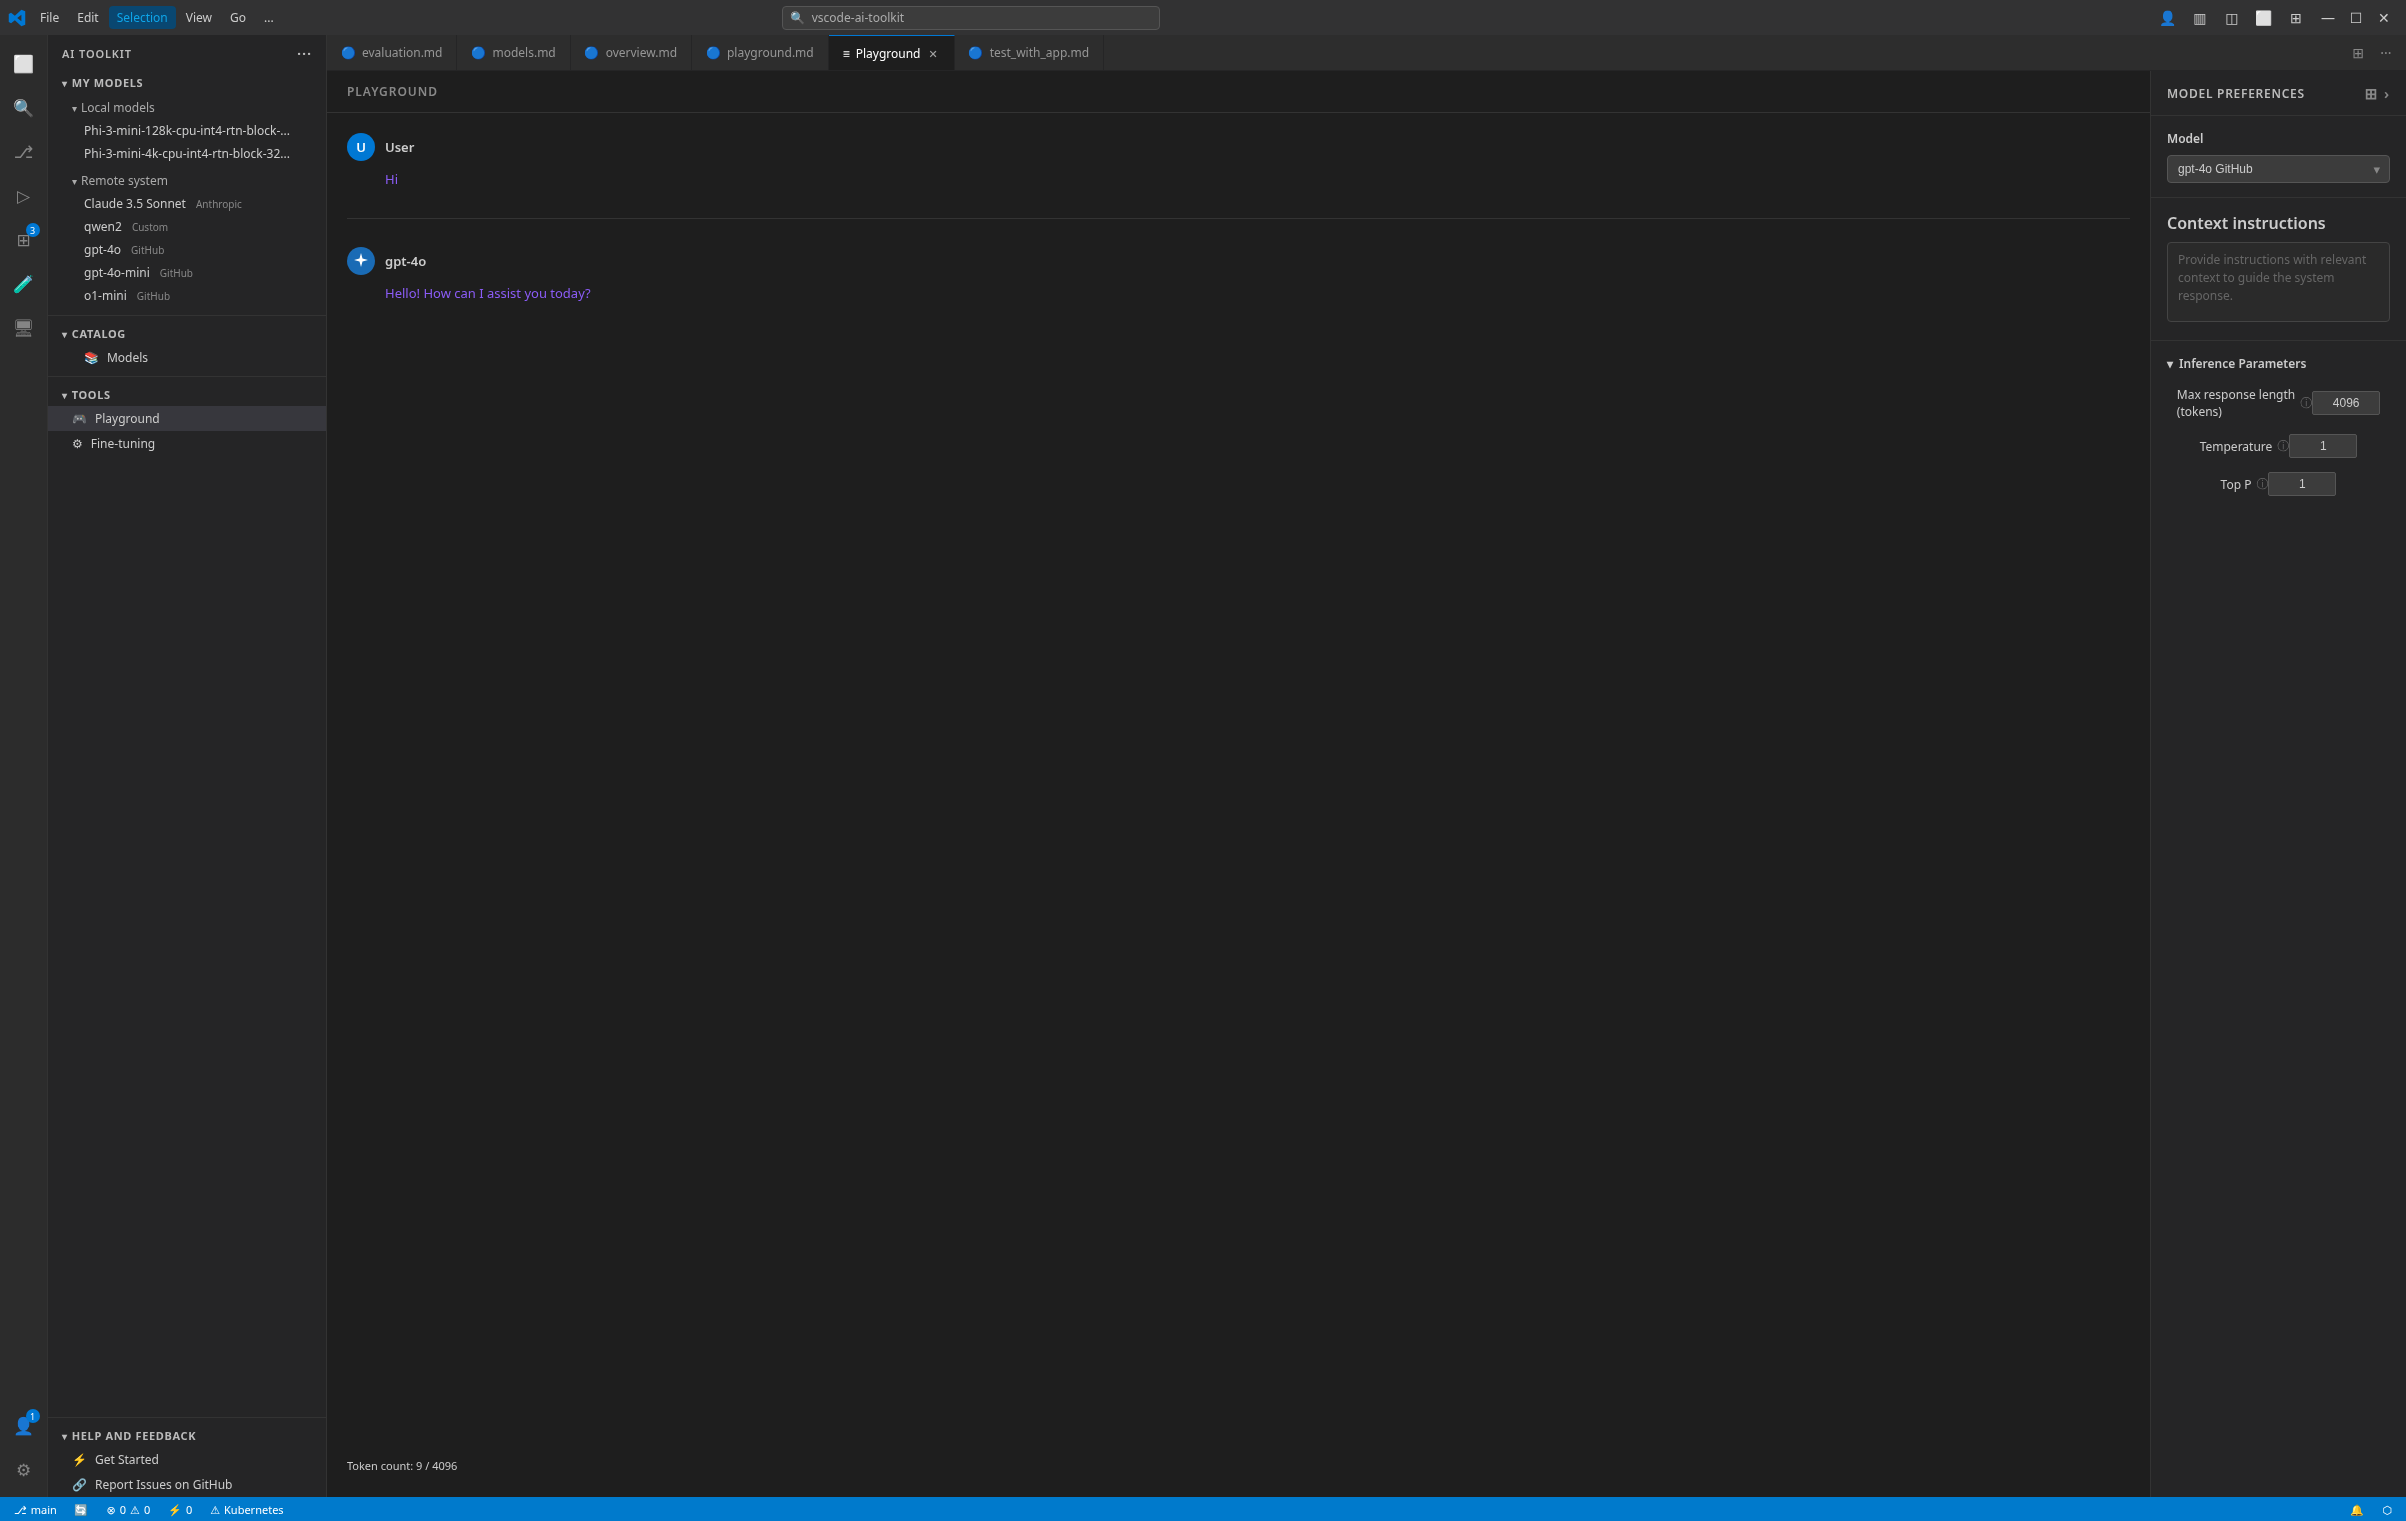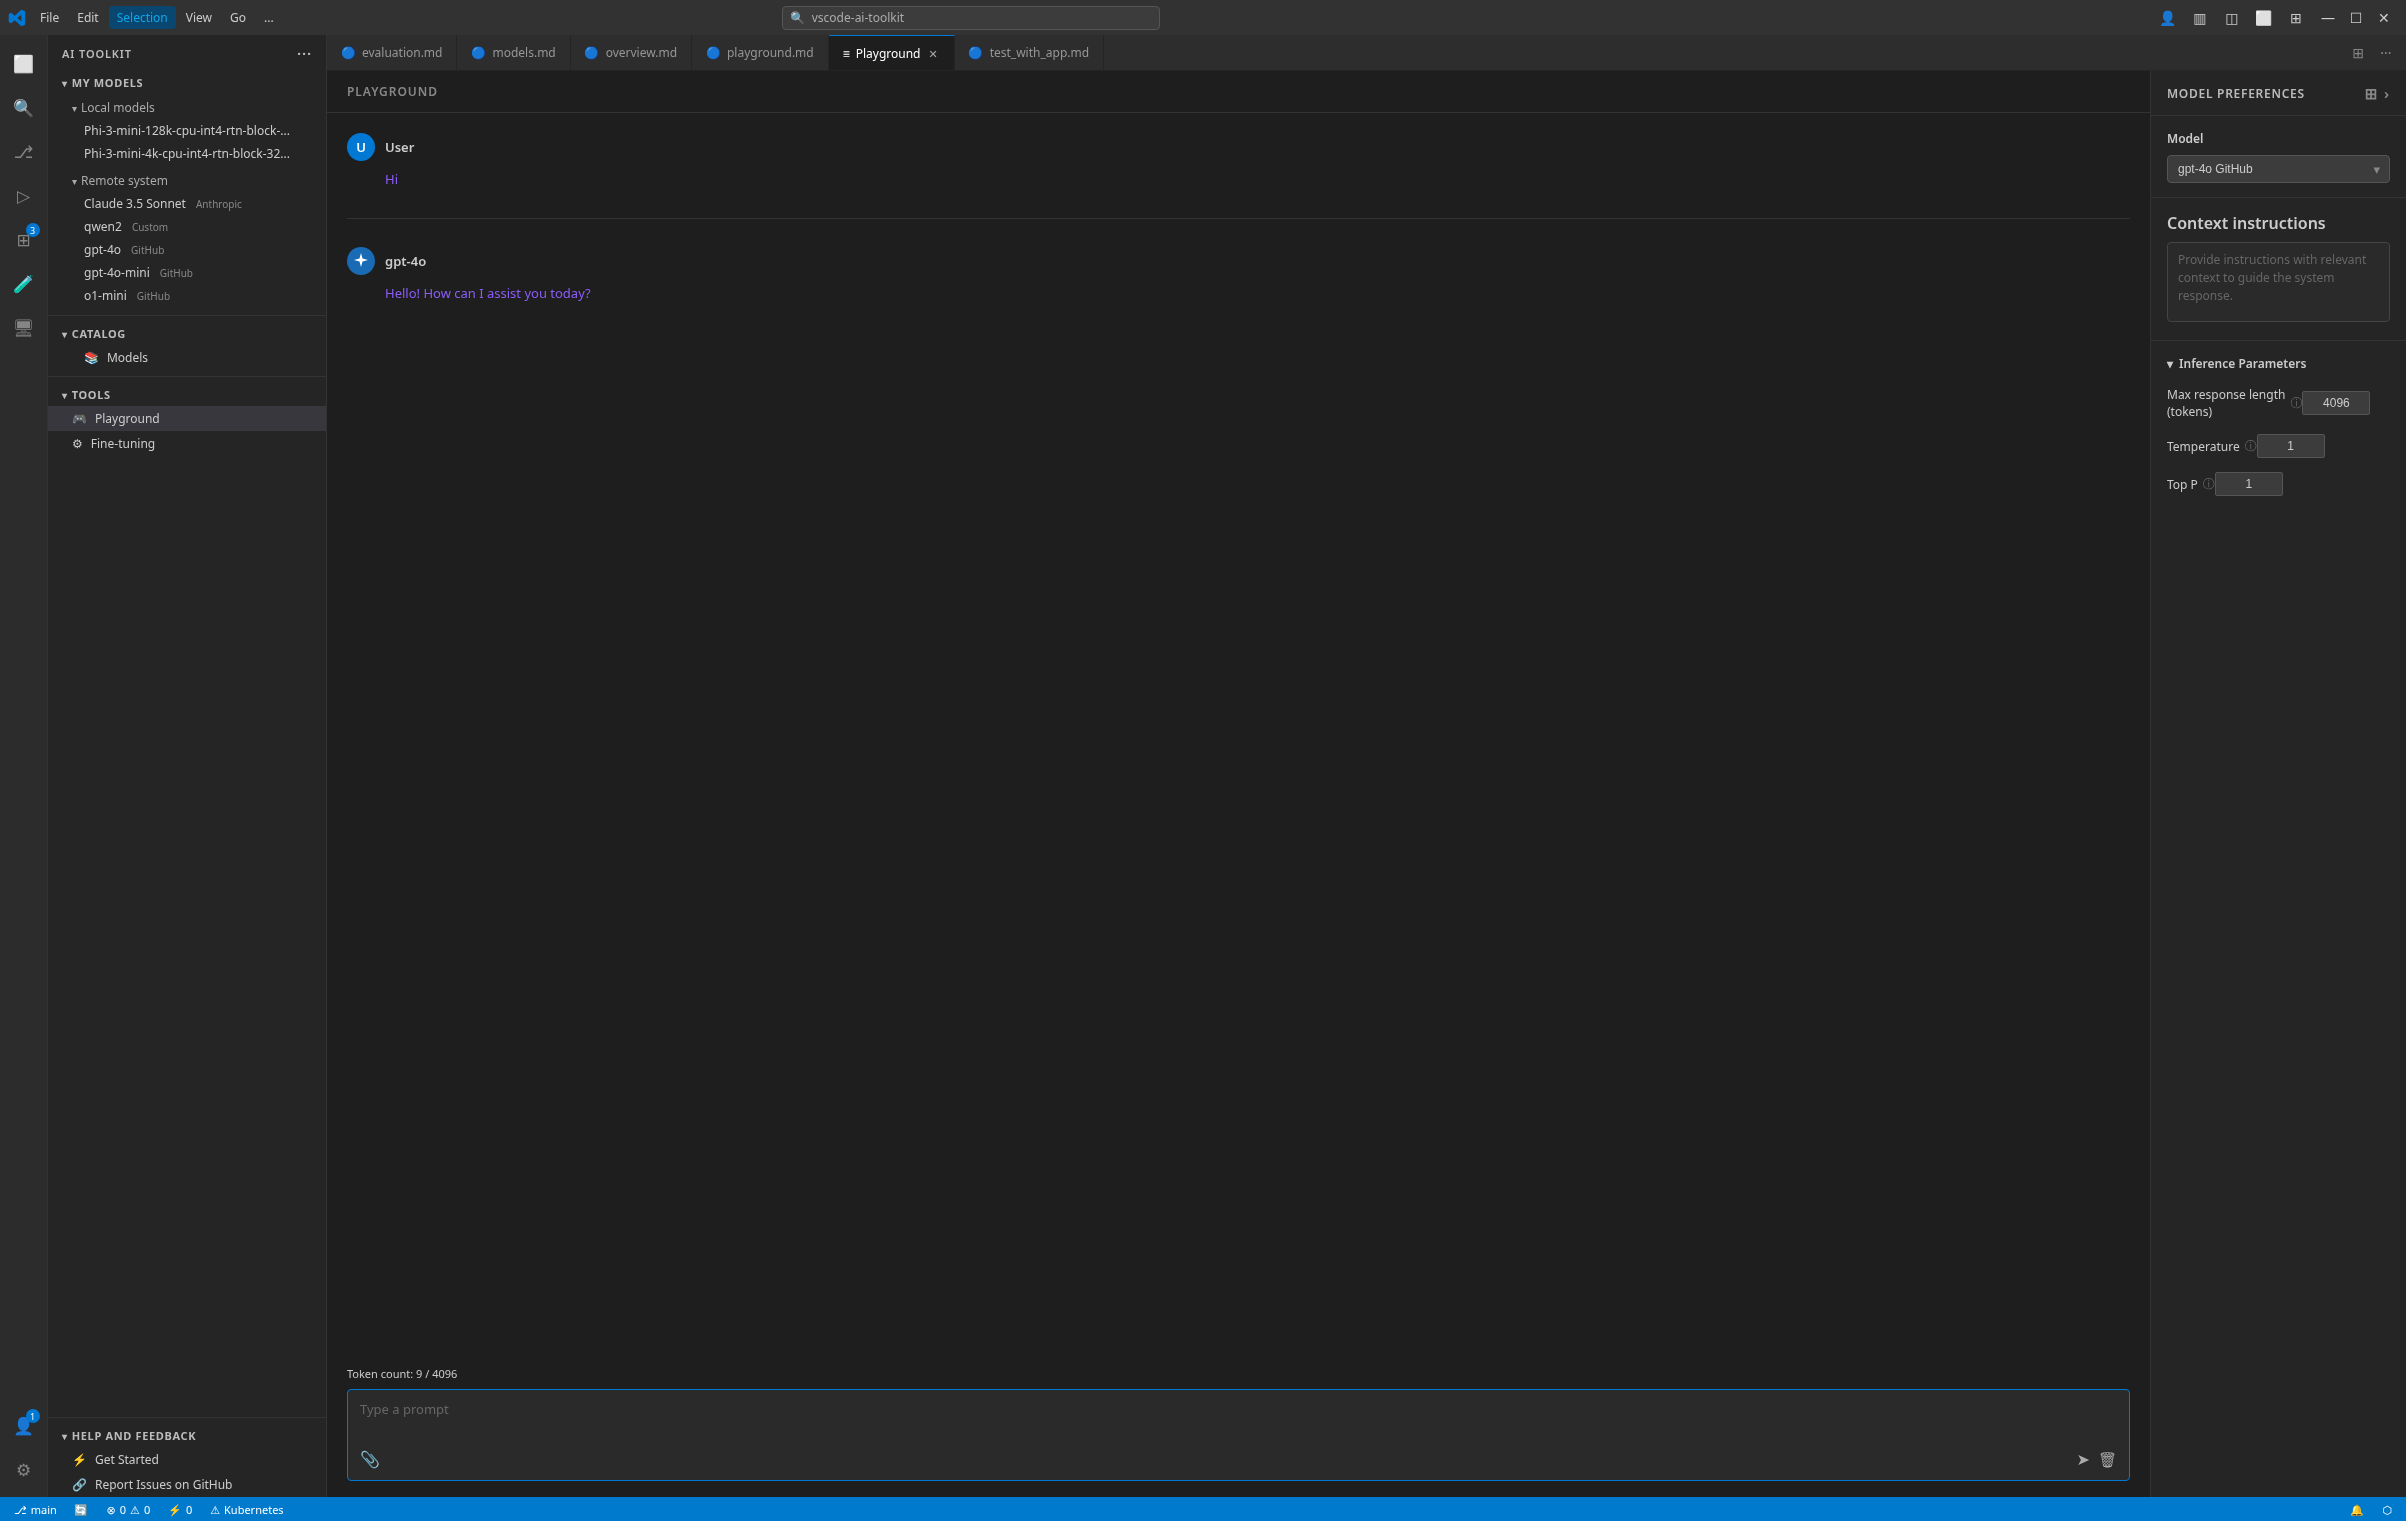--- a/index.html
+++ b/index.html
@@ -479,21 +479,21 @@
       gap: 6px;
       font-size: 12px;
       font-weight: 600;
       color: #cccccc;
       margin-bottom: 14px;
       cursor: pointer;
     }
     .param-row {
       display: flex;
       align-items: center;
-      justify-content: flex-start;
+      justify-content: center;
       margin-bottom: 14px;
     }
     .param-label {
       font-size: 12px;
       color: #cccccc;
       display: flex;
       align-items: center;
       gap: 5px;
     }
     .param-info {
@@ -755,30 +755,20 @@
               <span class="message-name">gpt-4o</span>
             </div>
             <div class="message-content">Hello! How can I assist you today?</div>
           </div>
         </div>
 
         <div class="input-area">
           <div class="token-count">
             <span>Token count: 9 / 4096</span>
           </div>
-          <div class="prompt-input-wrapper">
-            <textarea class="prompt-input" placeholder="Type a prompt" rows="2" style=""></textarea>
-            <div class="input-toolbar">
-              <span class="input-attach">📎</span>
-              <div class="input-actions">
-                <span class="input-send">➤</span>
-                <span class="input-clear">🗑</span>
-              </div>
-            </div>
-          </div>
         </div>
       </div>
 
       <div class="right-panel">
         <div class="right-panel-header">
           <span>MODEL PREFERENCES</span>
           <div class="right-panel-header-icons">
             <span class="right-panel-icon">⊞</span>
             <span class="right-panel-icon">›</span>
           </div>

